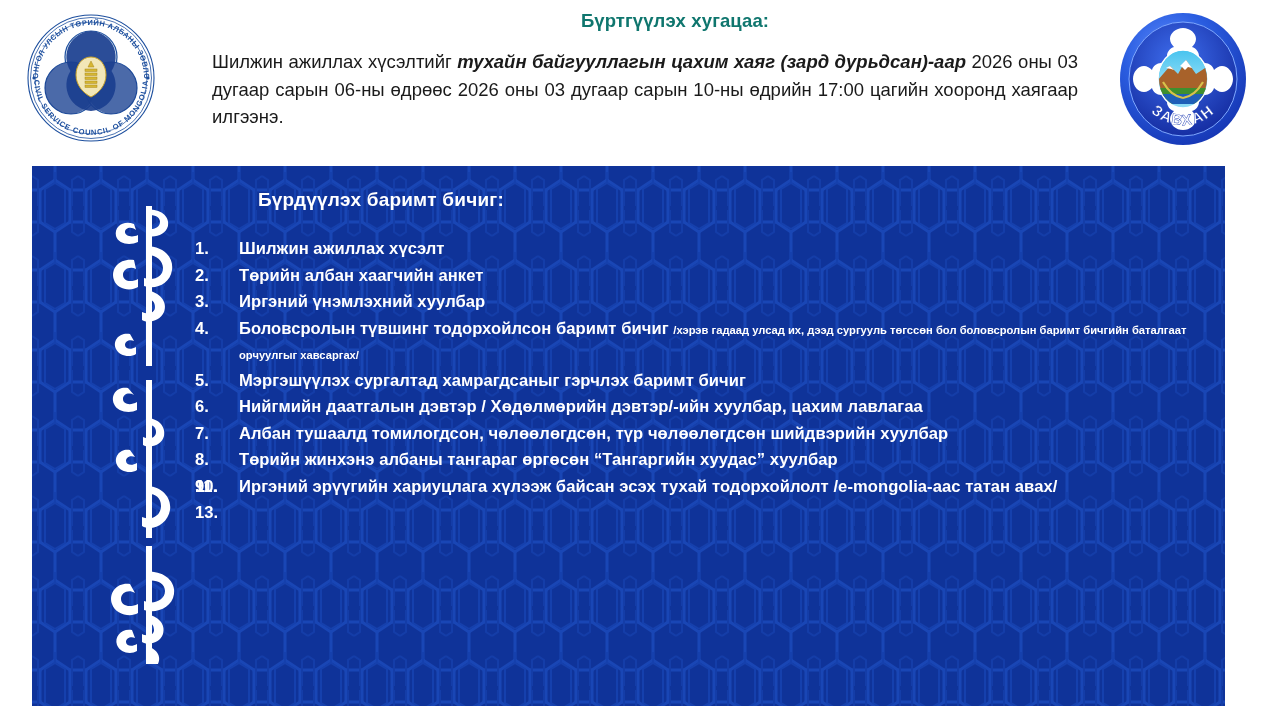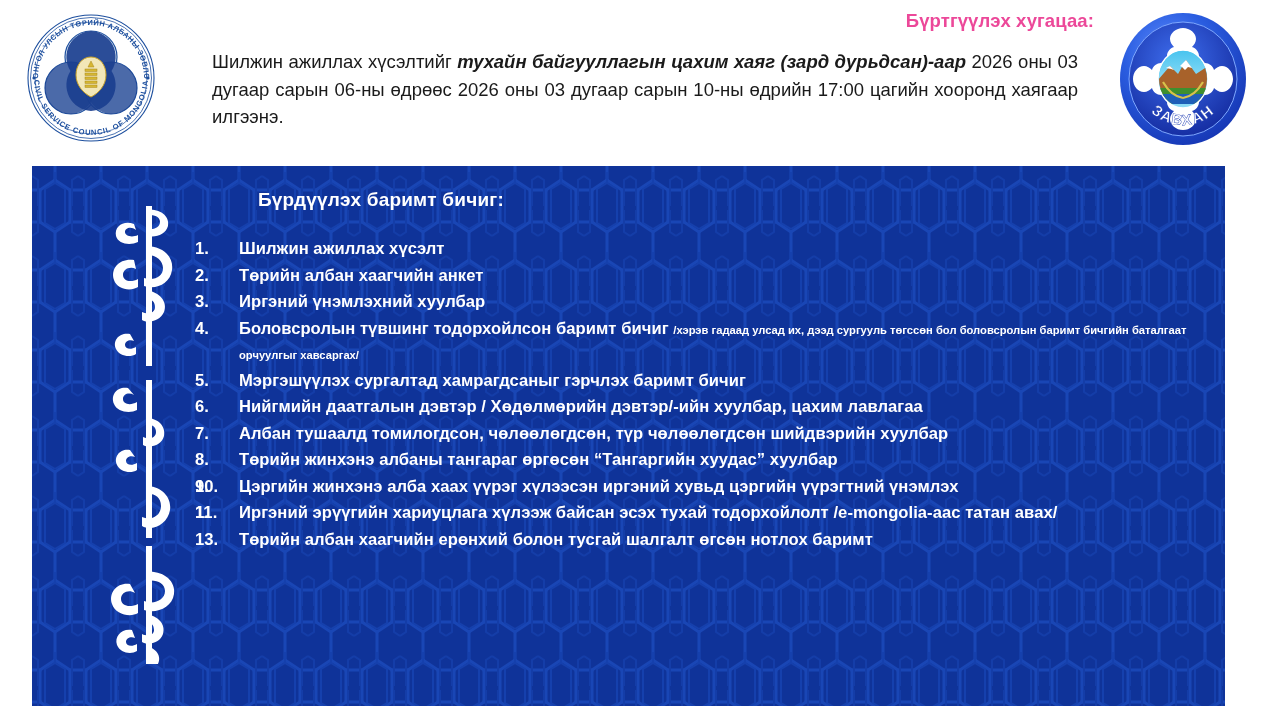--- a/index.html
+++ b/index.html
@@ -36,22 +36,22 @@
   }
 
   .header-text {
     position: absolute;
     left: 196px; top: 10px;
     width: 898px;
   }
   .header-title {
     font-size: 18.5px;
     font-weight: bold;
-    color: #ec4899;
-    text-align: right;
+    color: #0f766e;
+    text-align: center;
     letter-spacing: 0.1px;
     margin: 0 0 7px 0;
     padding-left: 60px;
   }
   .header-body {
     font-size: 18.5px;
     color: #1a1a1a;
     line-height: 27.5px;
     text-align: justify;
     margin: 16px;
@@ -321,27 +321,27 @@
       <li class="doc-item">
         <span class="doc-num">7.</span><span>Албан тушаалд томилогдсон, чөлөөлөгдсөн, түр чөлөөлөгдсөн шийдвэрийн хуулбар</span>
       </li>
       <li class="doc-item">
         <span class="doc-num">8.</span><span>Төрийн жинхэнэ албаны тангараг өргөсөн “Тангаргийн хуудас” хуулбар</span>
       </li>
       <li class="doc-item">
         <span class="doc-num">9.</span>
       </li>
       <li class="doc-item">
-        <span class="doc-num">10.</span><span>Цэргийн жинхэнэ алба хаах үүрэг хүлээсэн иргэний хувьд цэргийн үүрэгтний үнэмлэх</span>
+        <span class="doc-num">10.</span>
       </li>
       <li class="doc-item">
         <span class="doc-num">11.</span>
       </li>
       <li class="doc-item">
         <span class="doc-num">1.</span><span>Иргэний эрүүгийн хариуцлага хүлээж байсан эсэх тухай тодорхойлолт /e-mongolia-аас татан авах/</span>
       </li>
       <li class="doc-item">
-        <span class="doc-num">13.</span><span>Төрийн албан хаагчийн ерөнхий болон тусгай шалгалт өгсөн нотлох баримт</span>
+        <span class="doc-num">13.</span>
       </li>
     </ol>
 
   </div>
 </div>
 
 </body></html>

